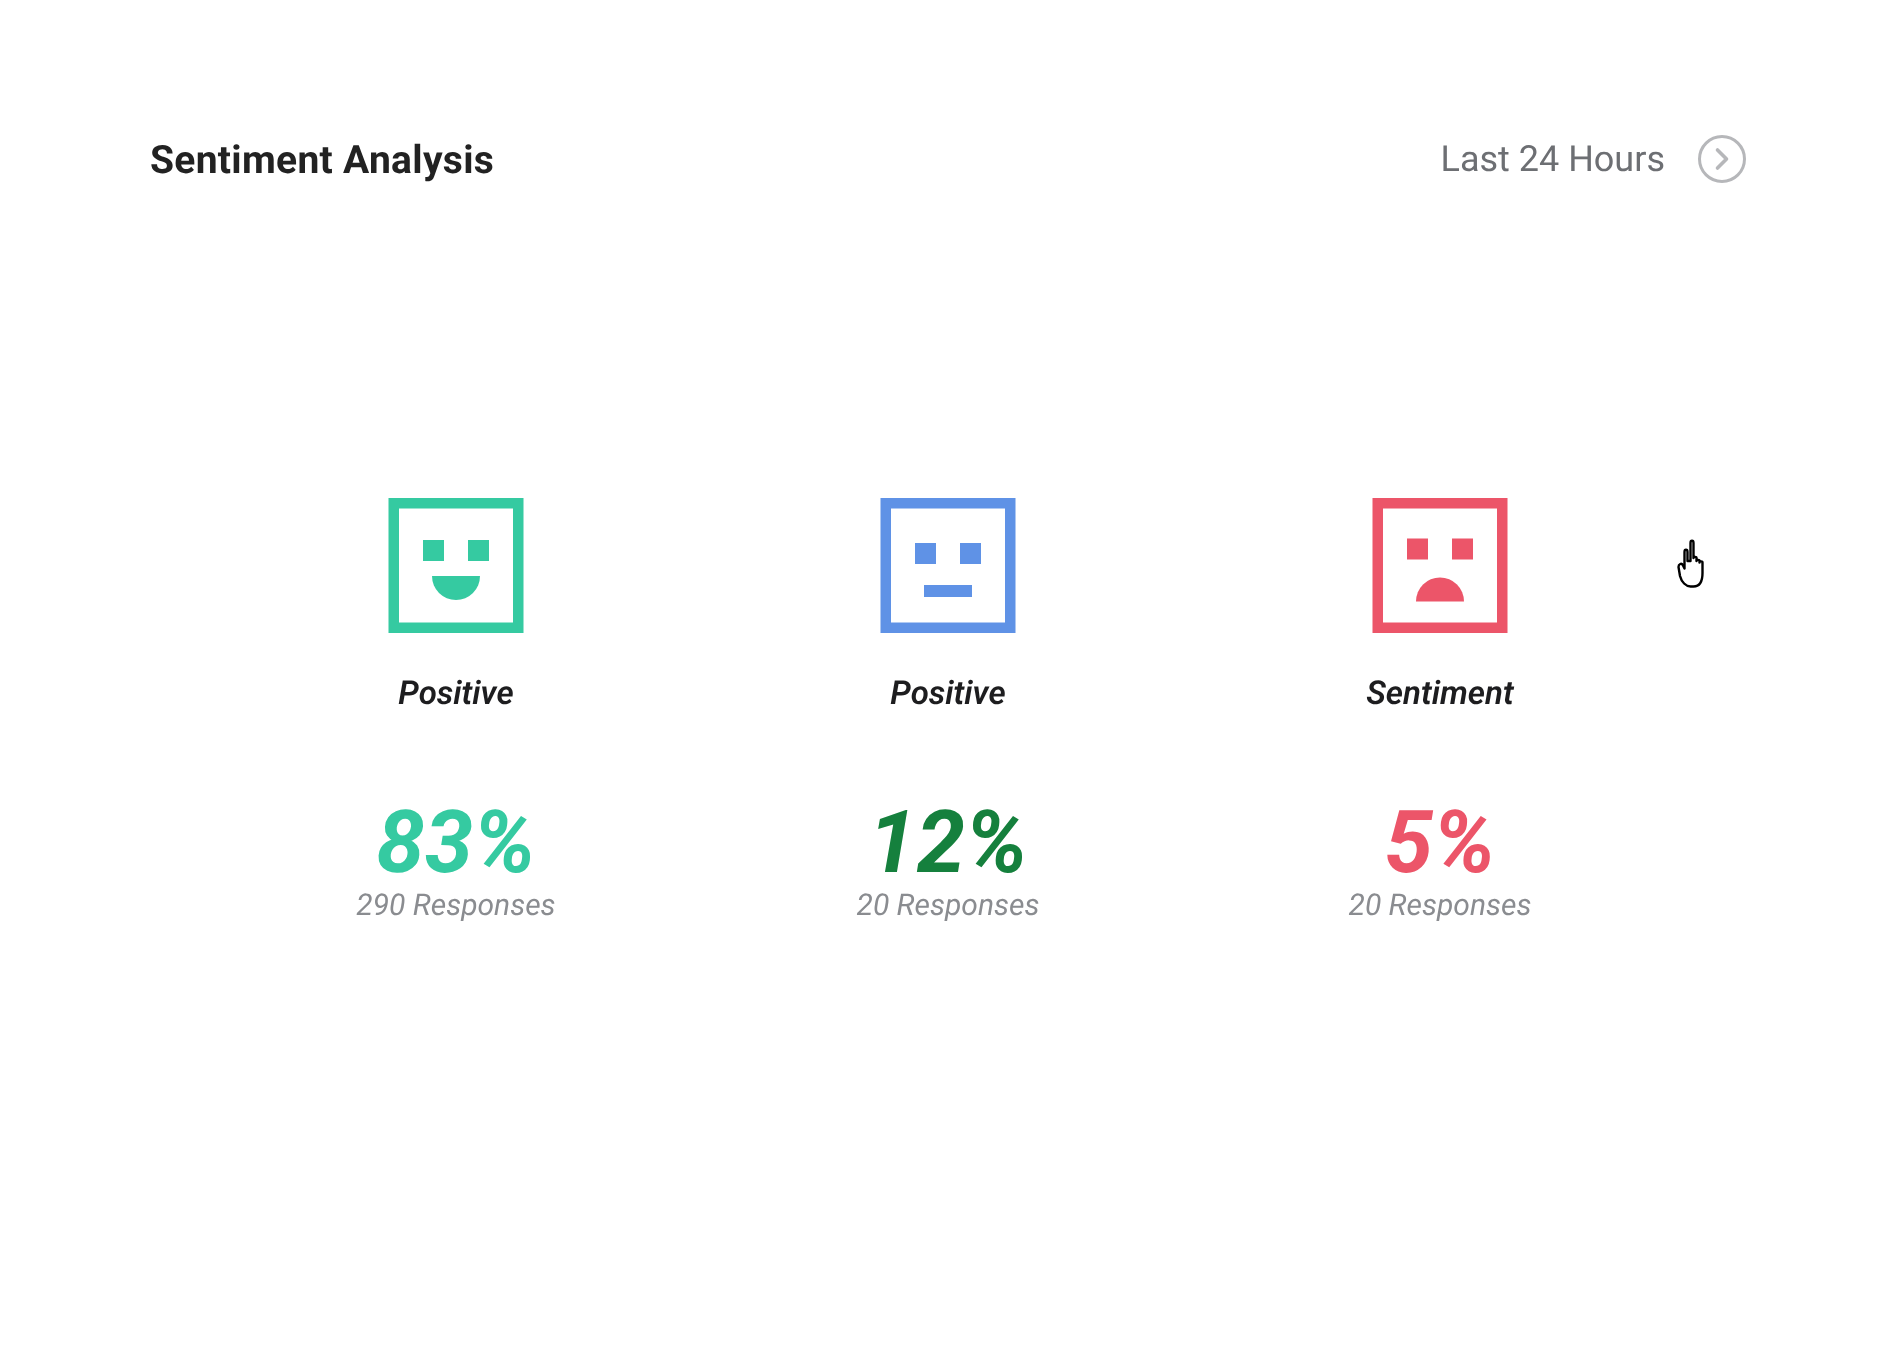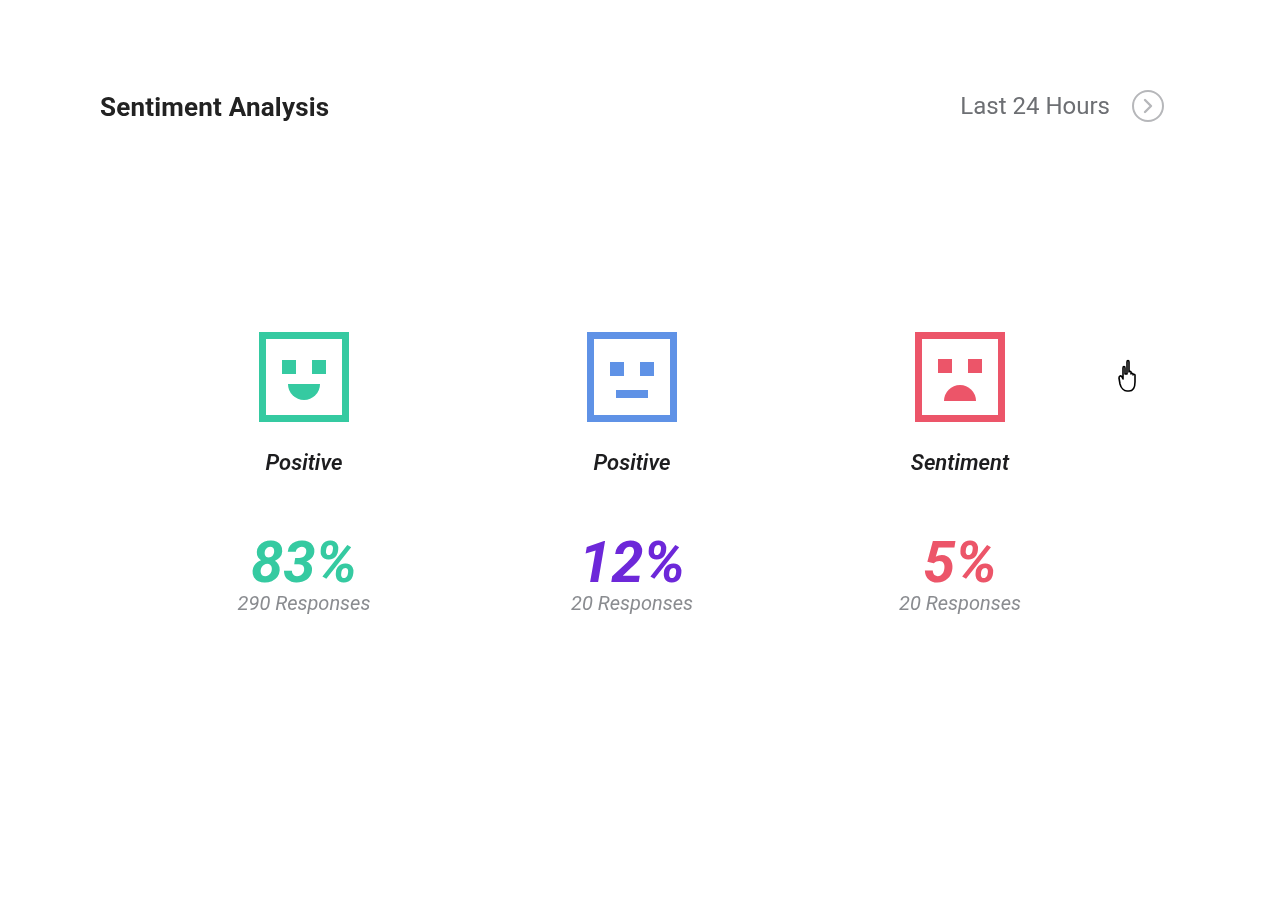--- a/index.html
+++ b/index.html
@@ -121,21 +121,21 @@
     font-weight: 600;
     color: #1d1d1f;
   }
   .metric-percent {
     margin-top: 58px;
     font-size: 58px;
     font-weight: 700;
     line-height: 1;
   }
   .metric-percent.positive { color: #35caa1; }
-  .metric-percent.neutral  { color: #6d28d9; }
+  .metric-percent.neutral  { color: #15803d; }
   .metric-percent.negative { color: #ec5569; }
   .metric-responses {
     font-size: 20px;
     color: #8a8c90;
   }
 
   .cursor-hand {
     position: absolute;
     left: 1115px;
     top: 358px;

